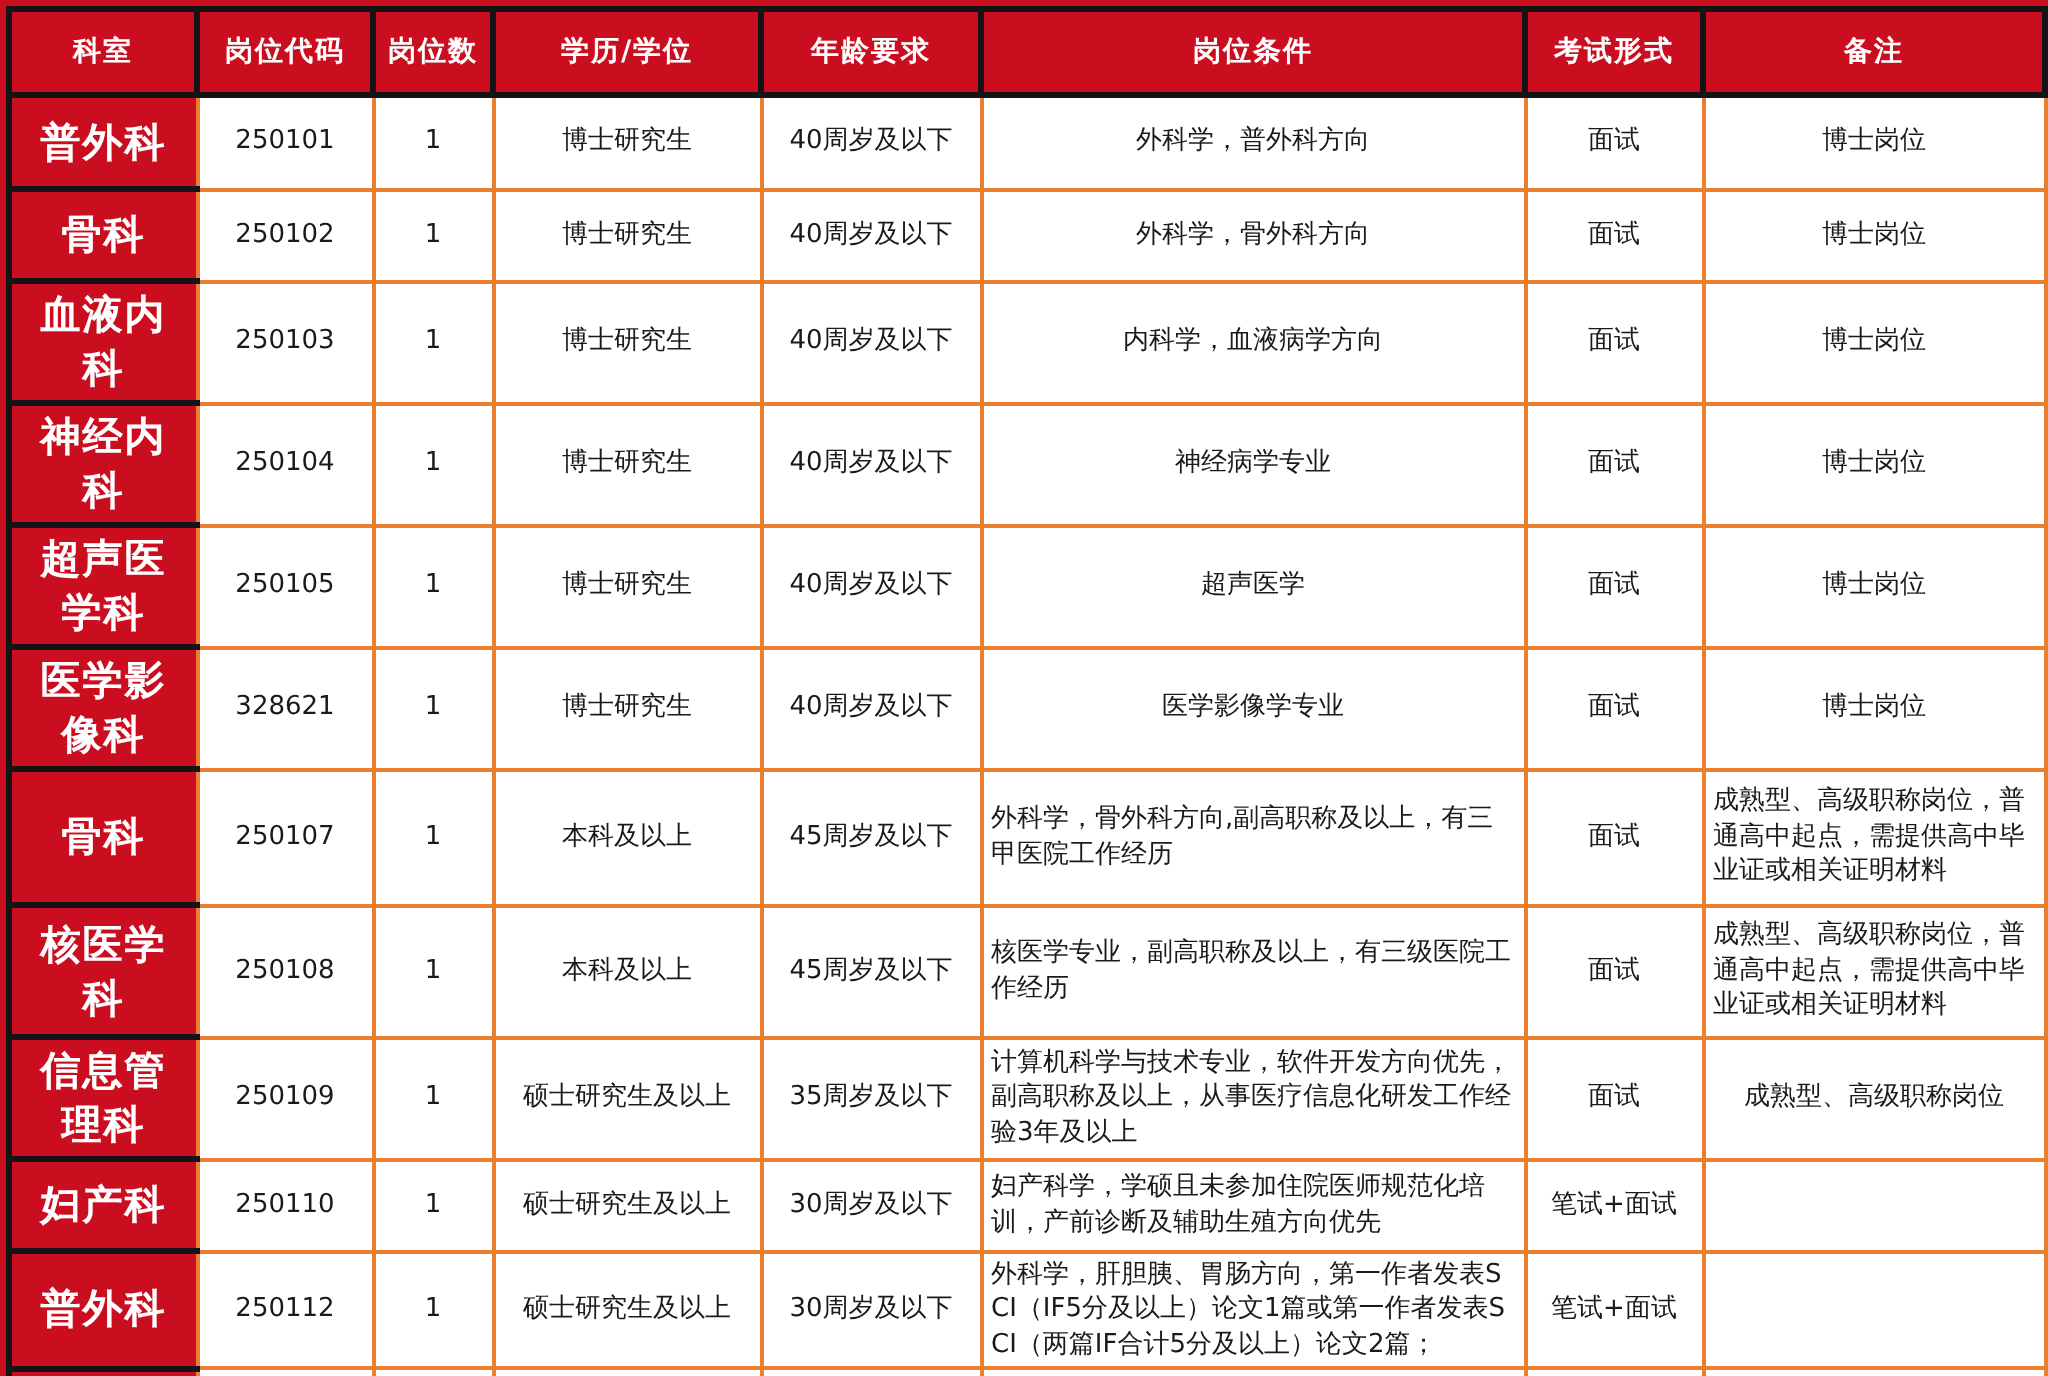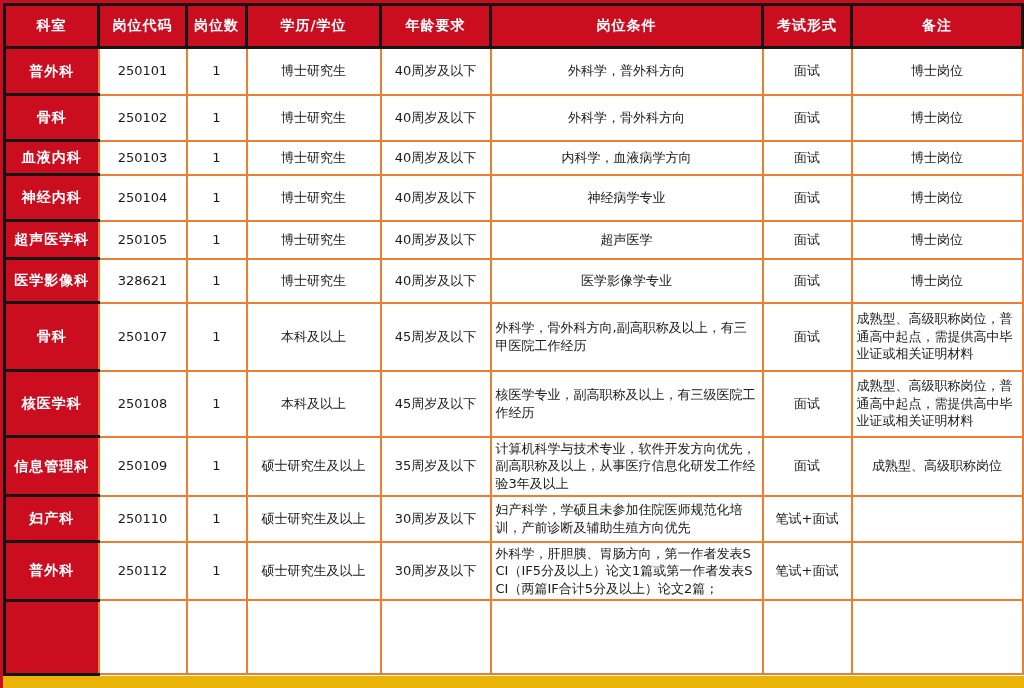--- a/index.html
+++ b/index.html
@@ -6,21 +6,21 @@
   html, body { width: 1024px; height: 688px; }
   body {
     font-family: "DejaVu Sans", "Liberation Sans", sans-serif;
     background: #ffffff;
     position: relative;
     overflow: hidden;
   }
   .canvas {
     position: absolute; left: 0; top: 0;
     width: 1024px; height: 688px;
-    overflow: hidden; background: #eab308;
+    overflow: hidden; background: #4c1d95;
   }
   .strip-top {
     position: absolute; left: 0; top: 0;
     width: 1024px; height: 3px; background: #cb0d20;
   }
   .strip-left {
     position: absolute; left: 0; top: 0;
     width: 3px; height: 688px; background: #cb0d20;
   }
   table.jobs {
@@ -50,21 +50,21 @@
     vertical-align: middle;
     padding: 2px 4px;
     line-height: 1.35;
     word-break: break-all;
     overflow: hidden;
   }
   table.jobs td.dept {
     background: #cb0d20;
     color: #ffffff;
     font-weight: bold;
-    font-size: 14px;
+    font-size: 20px;
     border-top: 3px solid #141414;
     border-bottom: 3px solid #141414;
     border-left: 3px solid #141414;
     border-right: 2px solid #ed7d31;
     letter-spacing: 1px;
   }
   table.jobs td.left { text-align: left; }
   tbody tr:nth-child(1)  { height: 47px; }
   tbody tr:nth-child(2)  { height: 46px; }
   tbody tr:nth-child(3)  { height: 34px; }

